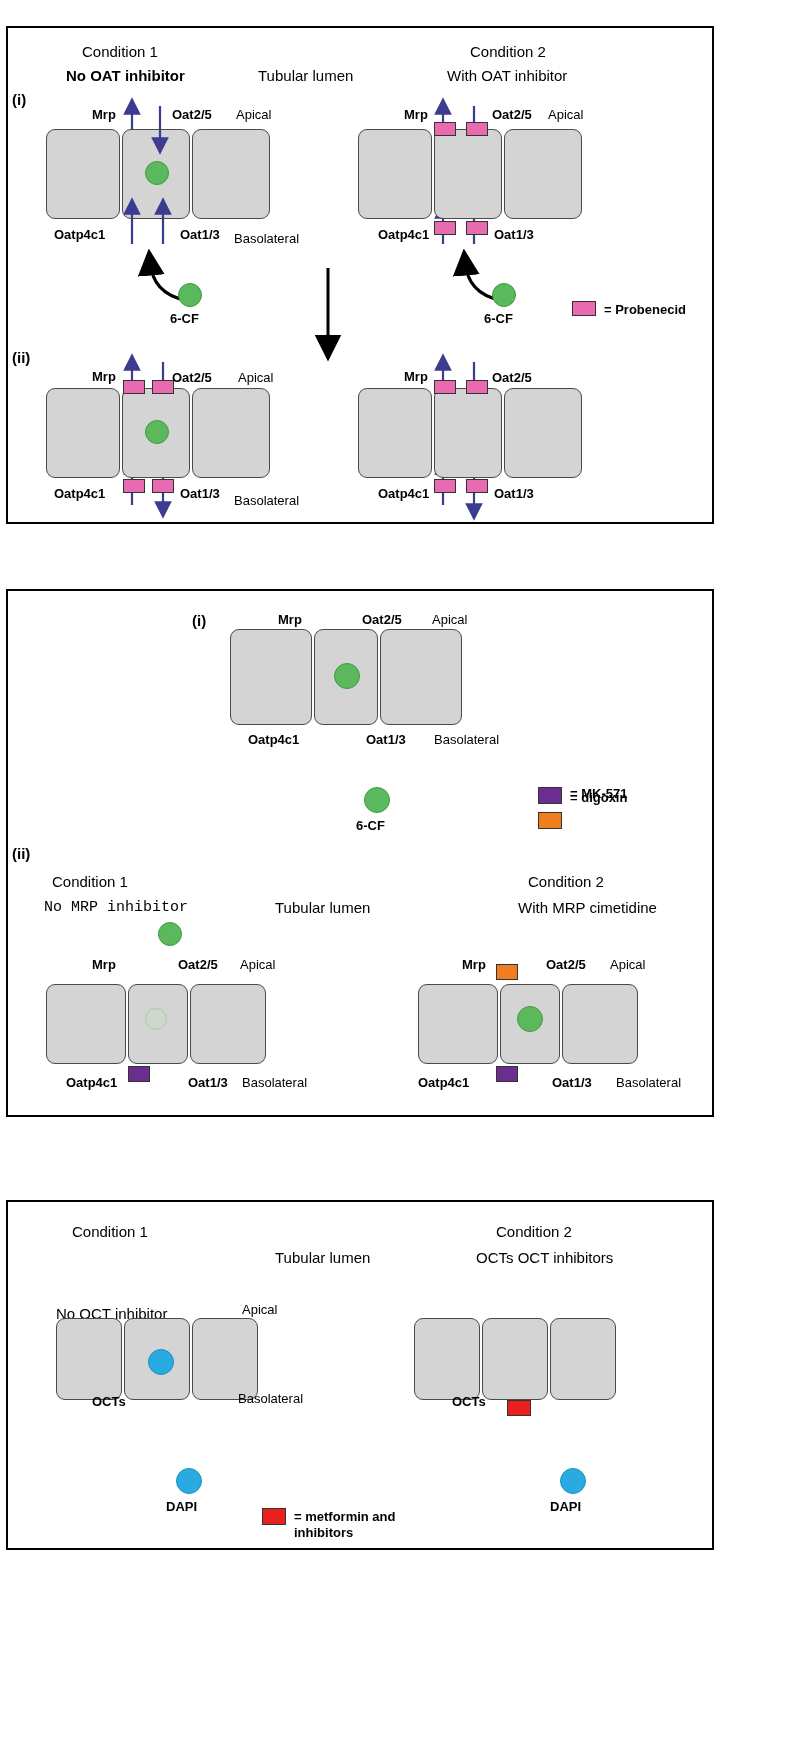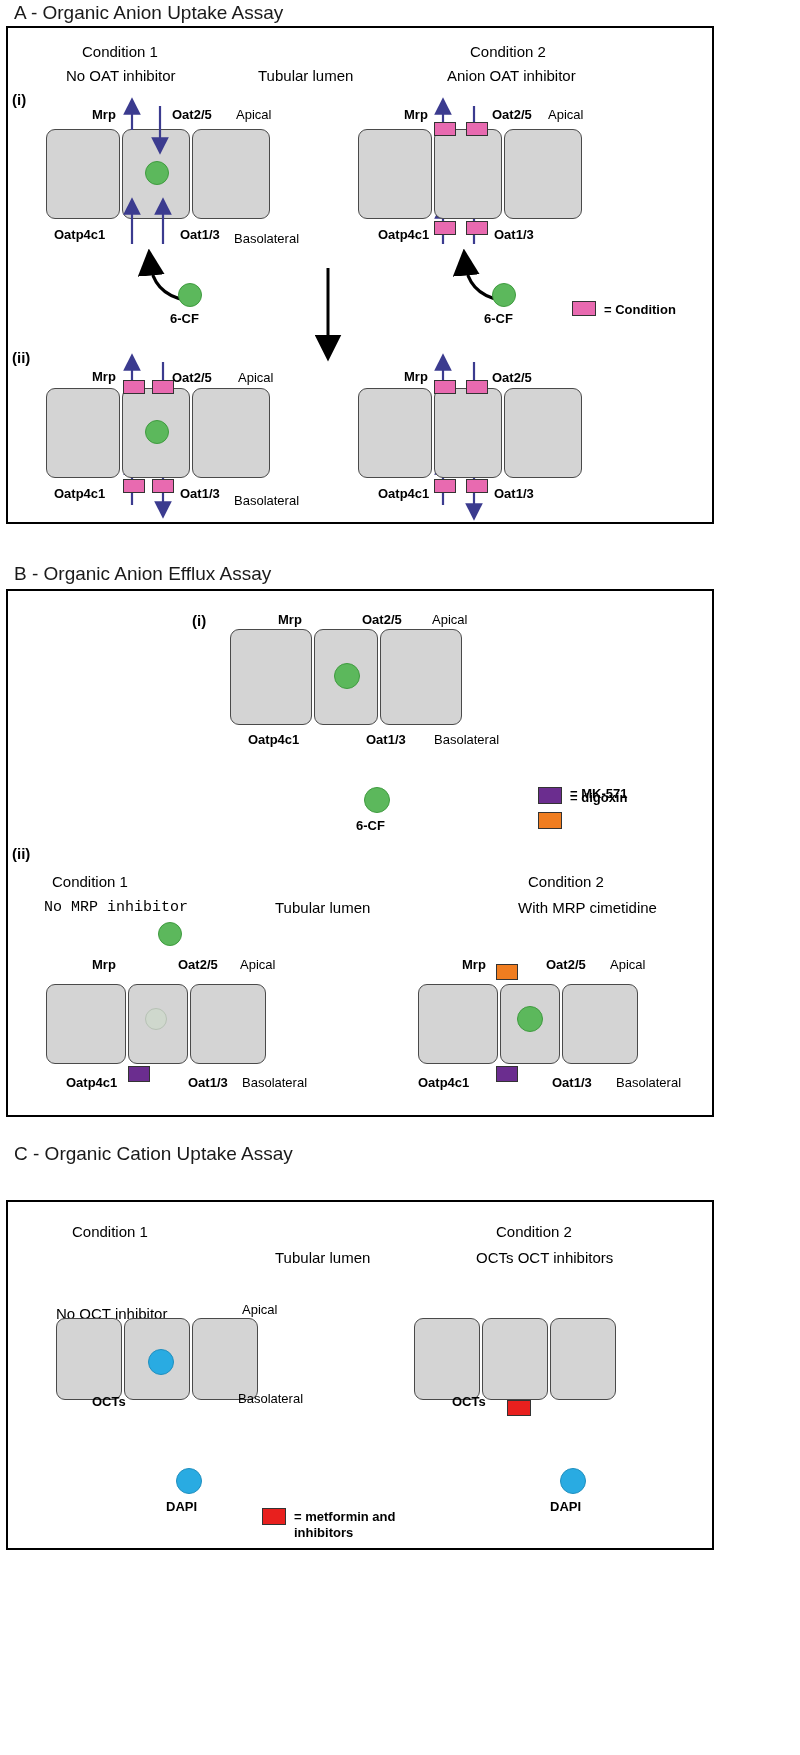--- a/index.html
+++ b/index.html
@@ -92,28 +92,27 @@
     font-weight: bold;
     white-space: nowrap;
   }
   .legend-txt.multiline { white-space: normal; width: 140px; line-height: 1.25; }
 </style>
 </head>
 <body>
 
 <div class="page">
 
-  <div class="panel-title" style="left:14px; top:2px;">A - Organic Anion Uptake Assay</div>
   <div class="panel-box" style="left:6px; top:26px; width:708px; height:498px;"></div>
 
   <div class="lbl cond" style="left:82px; top:44px;">Condition 1</div>
-  <div class="lbl cond" style="left:66px; top:68px;">No OAT inhibitor</div>
+  <div class="lbl cond" style="left:66px; top:68px;font-weight:bold;">No OAT inhibitor</div>
   <div class="lbl cond" style="left:258px; top:68px;">Tubular lumen</div>
   <div class="lbl cond" style="left:470px; top:44px;">Condition 2</div>
-  <div class="lbl cond" style="left:447px; top:68px;">Anion OAT inhibitor</div>
+  <div class="lbl cond" style="left:447px; top:68px;">With OAT inhibitor</div>
 
   <div class="lbl rom" style="left:12px; top:92px;">(i)</div>
 
   <div class="cell" style="left:46px; top:129px; width:74px; height:90px;"></div>
   <div class="cell" style="left:122px; top:129px; width:68px; height:90px;"></div>
   <div class="cell" style="left:192px; top:129px; width:78px; height:90px;"></div>
   <div class="green-dot" style="left:145px; top:161px; width:24px; height:24px;"></div>
 
   <svg class="arrow-svg" style="left:0; top:0; width:800px; height:1755px;">
     <defs>
@@ -195,21 +194,21 @@
   <div class="sq pink" style="left:466px; top:221px; width:22px; height:14px;"></div>
   <div class="lbl b" style="left:404px; top:108px;">Mrp</div>
   <div class="lbl b" style="left:492px; top:108px;">Oat2/5</div>
   <div class="lbl" style="left:548px; top:108px;">Apical</div>
   <div class="lbl b" style="left:378px; top:228px;">Oatp4c1</div>
   <div class="lbl b" style="left:494px; top:228px;">Oat1/3</div>
   <div class="green-dot" style="left:492px; top:283px; width:24px; height:24px;"></div>
   <div class="lbl b" style="left:484px; top:312px;">6-CF</div>
 
   <div class="sq pink" style="left:572px; top:301px; width:24px; height:15px;"></div>
-  <div class="legend-txt" style="left:604px; top:302px;">= Condition</div>
+  <div class="legend-txt" style="left:604px; top:302px;">= Probenecid</div>
 
   <div class="lbl rom" style="left:12px; top:350px;">(ii)</div>
 
   <div class="cell" style="left:46px; top:388px; width:74px; height:90px;"></div>
   <div class="cell" style="left:122px; top:388px; width:68px; height:90px;"></div>
   <div class="cell" style="left:192px; top:388px; width:78px; height:90px;"></div>
   <div class="green-dot" style="left:145px; top:420px; width:24px; height:24px;"></div>
   <div class="sq pink" style="left:123px; top:380px; width:22px; height:14px;"></div>
   <div class="sq pink" style="left:152px; top:380px; width:22px; height:14px;"></div>
   <div class="sq pink" style="left:123px; top:479px; width:22px; height:14px;"></div>
@@ -226,21 +225,20 @@
   <div class="cell" style="left:504px; top:388px; width:78px; height:90px;"></div>
   <div class="sq pink" style="left:434px; top:380px; width:22px; height:14px;"></div>
   <div class="sq pink" style="left:466px; top:380px; width:22px; height:14px;"></div>
   <div class="sq pink" style="left:434px; top:479px; width:22px; height:14px;"></div>
   <div class="sq pink" style="left:466px; top:479px; width:22px; height:14px;"></div>
   <div class="lbl b" style="left:404px; top:370px;">Mrp</div>
   <div class="lbl b" style="left:492px; top:371px;">Oat2/5</div>
   <div class="lbl b" style="left:378px; top:487px;">Oatp4c1</div>
   <div class="lbl b" style="left:494px; top:487px;">Oat1/3</div>
 
-  <div class="panel-title" style="left:14px; top:563px;">B - Organic Anion Efflux Assay</div>
   <div class="panel-box" style="left:6px; top:589px; width:708px; height:528px;"></div>
 
   <div class="lbl rom" style="left:192px; top:613px;">(i)</div>
 
   <div class="cell" style="left:230px; top:629px; width:82px; height:96px;"></div>
   <div class="cell" style="left:314px; top:629px; width:64px; height:96px;"></div>
   <div class="cell" style="left:380px; top:629px; width:82px; height:96px;"></div>
   <div class="green-dot" style="left:334px; top:663px; width:26px; height:26px;"></div>
   <div class="lbl b" style="left:278px; top:613px;">Mrp</div>
   <div class="lbl b" style="left:362px; top:613px;">Oat2/5</div>
@@ -283,21 +281,20 @@
   <div class="green-dot" style="left:517px; top:1006px; width:26px; height:26px;"></div>
   <div class="sq orange" style="left:496px; top:964px; width:22px; height:16px;"></div>
   <div class="sq purple" style="left:496px; top:1066px; width:22px; height:16px;"></div>
   <div class="lbl b" style="left:462px; top:958px;">Mrp</div>
   <div class="lbl b" style="left:546px; top:958px;">Oat2/5</div>
   <div class="lbl" style="left:610px; top:958px;">Apical</div>
   <div class="lbl b" style="left:418px; top:1076px;">Oatp4c1</div>
   <div class="lbl b" style="left:552px; top:1076px;">Oat1/3</div>
   <div class="lbl" style="left:616px; top:1076px;">Basolateral</div>
 
-  <div class="panel-title" style="left:14px; top:1143px;">C - Organic Cation Uptake Assay</div>
   <div class="panel-box" style="left:6px; top:1200px; width:708px; height:350px;"></div>
 
   <div class="lbl cond" style="left:72px; top:1224px;">Condition 1</div>
   <div class="lbl cond" style="left:56px; top:1306px;">No OCT inhibitor</div>
   <div class="lbl cond" style="left:275px; top:1250px;">Tubular lumen</div>
   <div class="lbl cond" style="left:496px; top:1224px;">Condition 2</div>
   <div class="lbl cond" style="left:476px; top:1250px;">OCTs OCT inhibitors</div>
 
   <div class="cell" style="left:56px; top:1318px; width:66px; height:82px;"></div>
   <div class="cell" style="left:124px; top:1318px; width:66px; height:82px;"></div>

